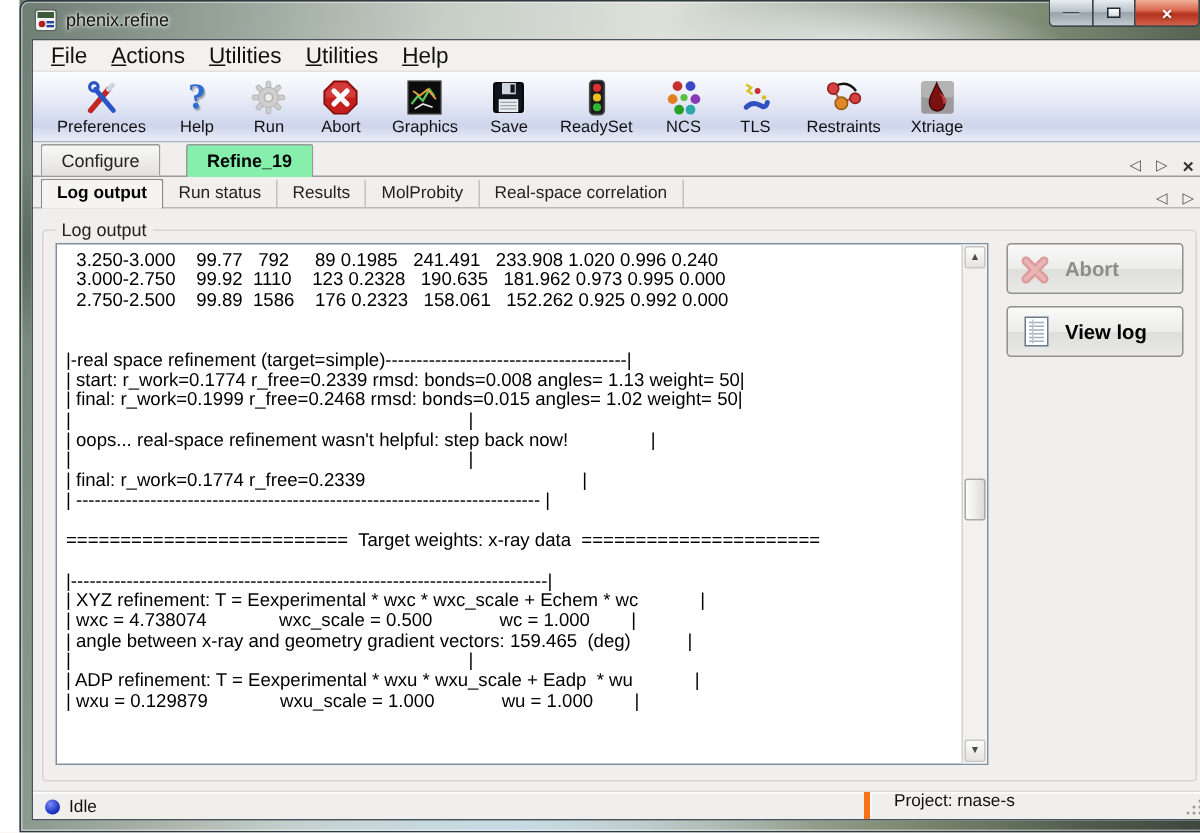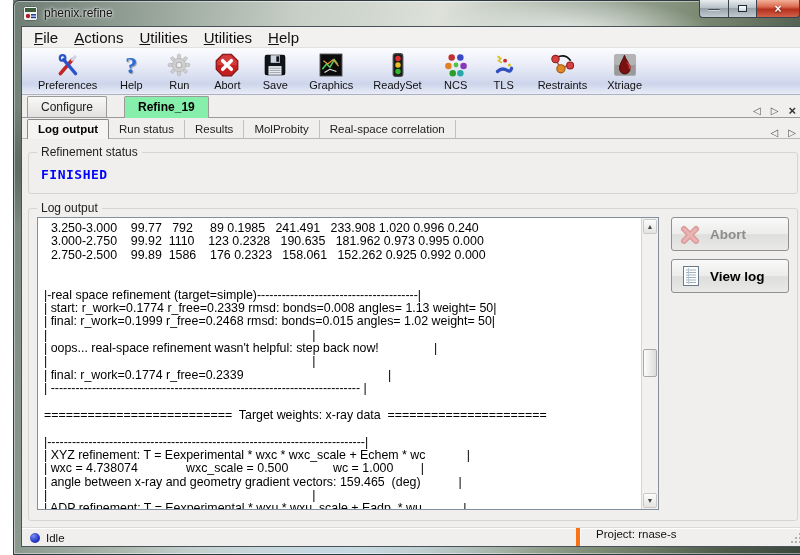--- a/index.html
+++ b/index.html
@@ -184,40 +184,40 @@
             <polygon points="8.6,3 15.4,3 21,8.6 21,12 3,12 3,8.6" fill="#e05252" opacity="0.55"></polygon>
             <path d="M8 8 L16 16 M16 8 L8 16" stroke="#fff" stroke-width="3.2" stroke-linecap="round"></path>
           </svg>
         </span>
         <span class="tlabel">Abort</span>
       </div>
 
       <div class="tool-item">
         <span class="ticon">
           <svg viewBox="0 0 24 24">
+            <rect x="2" y="2" width="20" height="20" fill="#0b0b0b" stroke="#333"></rect>
+            <path d="M4 16 l4-5 3 3 4-7 3 4" stroke="#58c858" stroke-width="1.4" fill="none"></path>
+            <path d="M5 8 l4 3 5-4 5 6" stroke="#e0a040" stroke-width="1.2" fill="none"></path>
+            <path d="M6 19 l5-3 6 2" stroke="#e8e8e8" stroke-width="1" fill="none"></path>
+          </svg>
+        </span>
+        <span class="tlabel">Graphics</span>
+      </div>
+
+      <div class="tool-item">
+        <span class="ticon">
+          <svg viewBox="0 0 24 24">
             <rect x="3" y="3" width="18" height="18" rx="1.5" fill="#10151c" stroke="#000"></rect>
             <rect x="8" y="3" width="8.5" height="7" fill="#cfd6dd"></rect>
             <rect x="13.2" y="4" width="2.6" height="5" fill="#10151c"></rect>
             <rect x="6" y="13" width="12" height="8" fill="#e9edf0"></rect>
             <path d="M7 15 h10 M7 17 h10 M7 19 h10" stroke="#9aa4ac" stroke-width="0.9"></path>
           </svg>
         </span>
         <span class="tlabel">Save</span>
-      </div>
-
-      <div class="tool-item">
-        <span class="ticon">
-          <svg viewBox="0 0 24 24">
-            <rect x="2" y="2" width="20" height="20" fill="#0b0b0b" stroke="#333"></rect>
-            <path d="M4 16 l4-5 3 3 4-7 3 4" stroke="#58c858" stroke-width="1.4" fill="none"></path>
-            <path d="M5 8 l4 3 5-4 5 6" stroke="#e0a040" stroke-width="1.2" fill="none"></path>
-            <path d="M6 19 l5-3 6 2" stroke="#e8e8e8" stroke-width="1" fill="none"></path>
-          </svg>
-        </span>
-        <span class="tlabel">Graphics</span>
       </div>
 
       <div class="tool-item">
         <span class="ticon">
           <svg viewBox="0 0 24 24">
             <rect x="7.5" y="1.5" width="9" height="21" rx="2.5" fill="#1c1c1c" stroke="#4a4a4a"></rect>
             <circle cx="12" cy="6" r="2.5" fill="#e03030"></circle>
             <circle cx="12" cy="12" r="2.5" fill="#e8c020"></circle>
             <circle cx="12" cy="18" r="2.5" fill="#30b830"></circle>
           </svg>
@@ -296,24 +296,20 @@
       <div class="subtab">MolProbity</div>
       <div class="subtab">Real-space correlation</div>
       <div class="tab-ctrls">
         <span class="tab-arrow">◁</span>
         <span class="tab-arrow">▷</span>
       </div>
     </div>
 
     <div class="content">
 
-      <div class="groupbox gb-status">
-        <span class="gb-label">Refinement status</span>
-        <span class="finished">FINISHED</span>
-      </div>
 
       <div class="groupbox gb-log">
         <span class="gb-label">Log output</span>
         <div class="log-row">
           <div class="logview">
             <pre class="logpre">  3.250-3.000    99.77   792     89 0.1985   241.491   233.908 1.020 0.996 0.240
   3.000-2.750    99.92  1110    123 0.2328   190.635   181.962 0.973 0.995 0.000
   2.750-2.500    99.89  1586    176 0.2323   158.061   152.262 0.925 0.992 0.000
 
 

